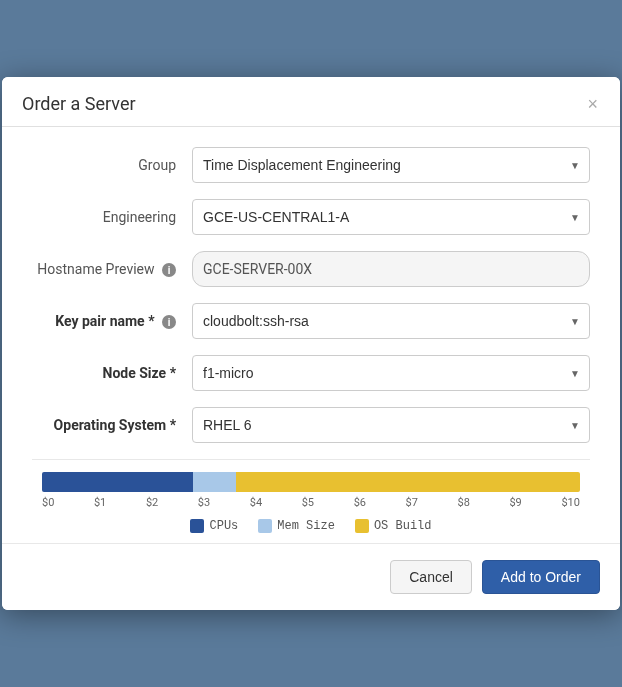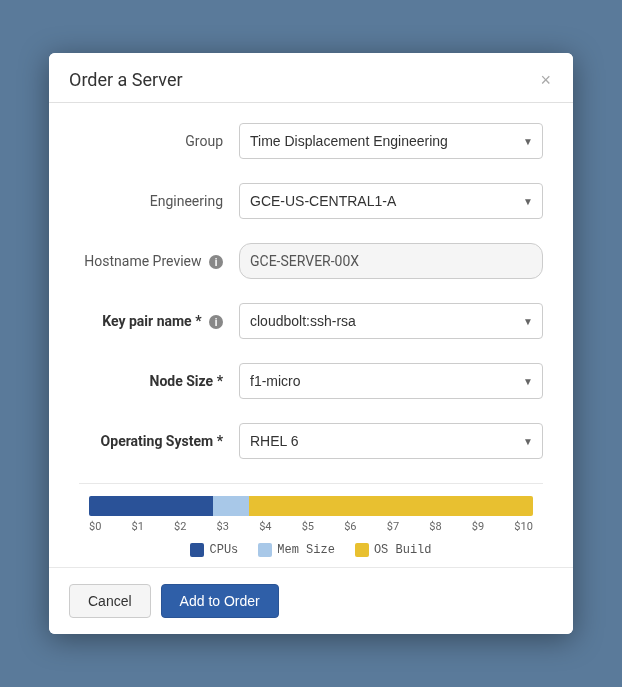--- a/index.html
+++ b/index.html
@@ -19,21 +19,21 @@
       width: 622px;
       height: 687px;
       display: flex;
       align-items: center;
       justify-content: center;
     }
     .modal {
       background: #fff;
       border-radius: 6px;
       box-shadow: 0 5px 30px rgba(0,0,0,0.4);
-      width: 524px;
+      width: 618px;
       position: relative;
       overflow: hidden;
     }
     .modal-header {
       background: #fff;
       padding: 16px 20px 12px 20px;
       border-bottom: 1px solid #e0e0e0;
       display: flex;
       align-items: center;
       justify-content: space-between;
@@ -51,21 +51,21 @@
       cursor: pointer;
       line-height: 1;
       padding: 0 2px;
     }
     .modal-body {
       padding: 20px 30px 10px 30px;
     }
     .form-row {
       display: flex;
       align-items: center;
-      margin-bottom: 24px;
+      margin-bottom: 16px;
     }
     .form-label {
       width: 160px;
       text-align: right;
       padding-right: 16px;
       color: #555;
       font-size: 14px;
       flex-shrink: 0;
     }
     .form-label.bold {
@@ -189,21 +189,21 @@
     .legend-swatch {
       width: 14px;
       height: 14px;
       border-radius: 2px;
       flex-shrink: 0;
     }
     .modal-footer {
       padding: 16px 20px;
       border-top: 1px solid #e8e8e8;
       display: flex;
-      justify-content: flex-start;
+      justify-content: flex-end;
       gap: 10px;
       background: #fff;
     }
     .btn {
       padding: 8px 18px;
       border-radius: 4px;
       font-size: 14px;
       cursor: pointer;
       border: 1px solid transparent;
     }

